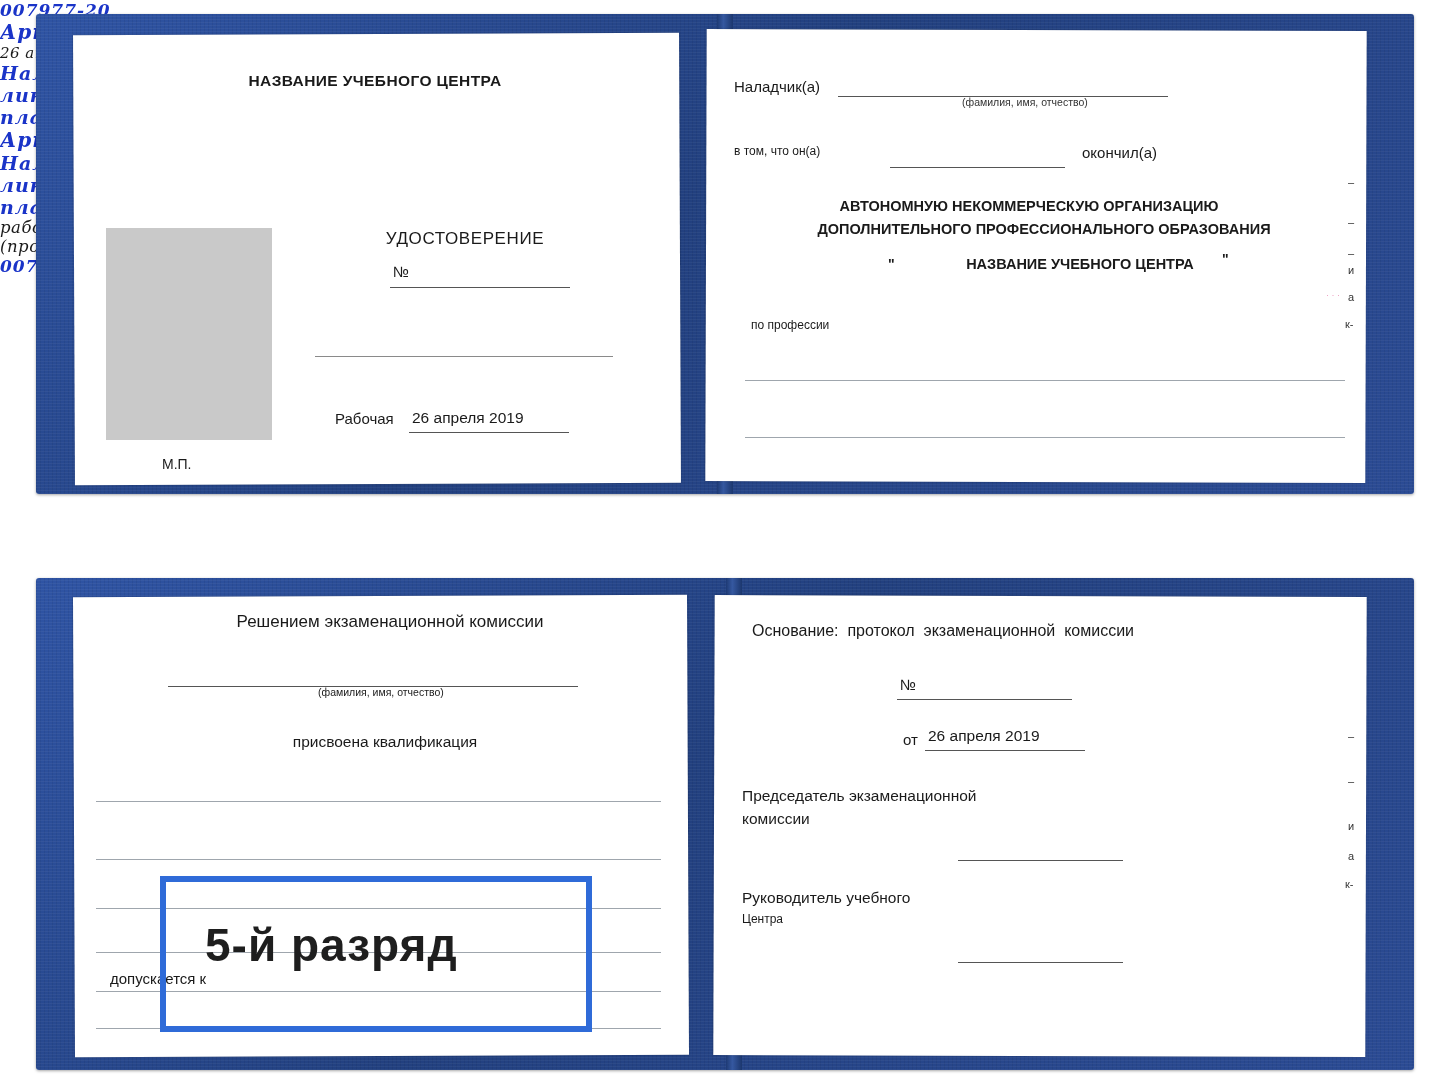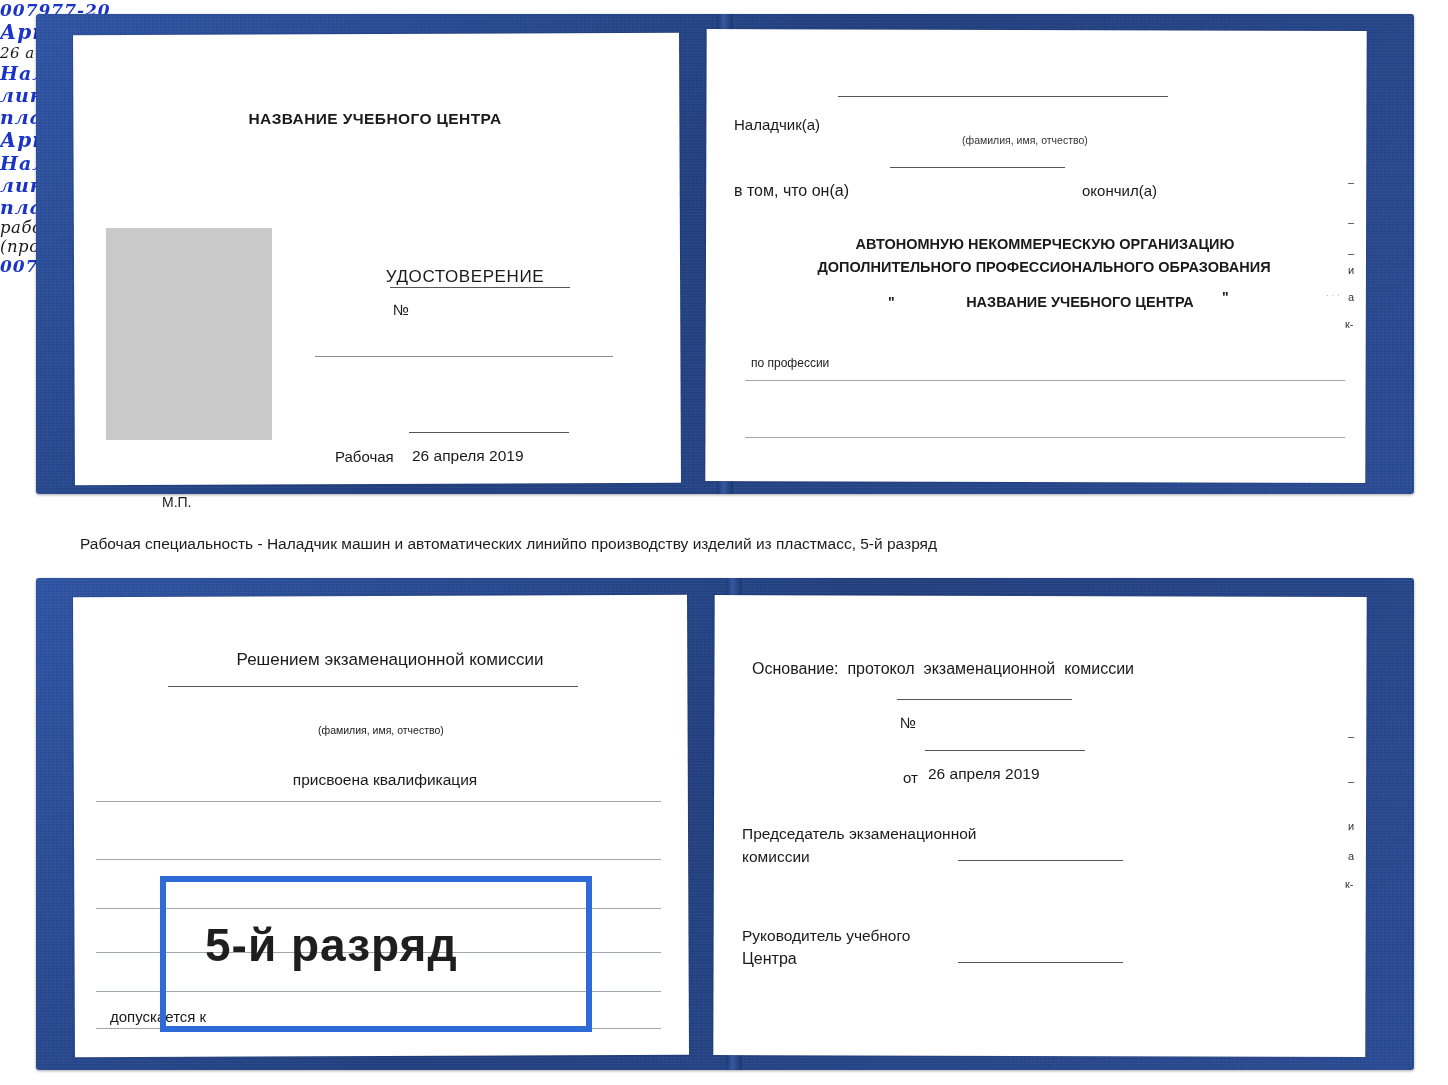--- a/index.html
+++ b/index.html
@@ -54,21 +54,20 @@
     box-shadow: 0 0 2px rgba(0,0,0,0.25);
   }
   .page-sheet.tilt-l { transform: rotate(-0.25deg); }
   .page-sheet.tilt-r { transform: rotate(0.18deg); }
 
   
   .t {
     position: absolute;
     white-space: pre;
     color: #1a1a1a;
-    margin-top: 38px;
   }
   .center { text-align: center; white-space: normal; }
   .b { font-weight: bold; }
   .small { font-size: 11px; }
   .hand {
     font-family: "DejaVu Serif", serif;
     color: #1a34c8;
     font-style: italic;
     font-weight: bold;
     letter-spacing: 1px;
@@ -156,26 +155,26 @@
   <div class="t" style="left:412px; top:409px; font-size:15.5px;">26 апреля 2019</div>
   <div class="line" style="left:409px; top:432px; width:160px;"></div>
 
   <div class="t" style="left:162px; top:456px; font-size:14px;">М.П.</div>
 
   <div class="t" style="left:734px; top:78px; font-size:15px;">Наладчик(а)</div>
   <div class="hand" style="left:841px; top:70px; font-size:20px;">Артём Абдулов</div>
   <div class="line" style="left:838px; top:96px; width:330px;"></div>
   <div class="t small" style="left:962px; top:96px; font-size:10.5px; color:#333;">(фамилия, имя, отчество)</div>
 
-  <div class="t" style="left:734px; top:144px; font-size:16px;">в том, что он(а)</div>
+  <div class="t" style="left:734px; top:144px; font-size:12px;">в том, что он(а)</div>
   <div class="hand-blue-thin" style="left:898px; top:143px; font-size:15px; color:#1a1a1a; font-weight:normal;">26 апреля 2019г.</div>
   <div class="line" style="left:890px; top:167px; width:175px;"></div>
   <div class="t" style="left:1082px; top:144px; font-size:15px;">окончил(а)</div>
 
-  <div class="t b center" style="left:760px; top:198px; width:570px; font-size:14.5px;">АВТОНОМНУЮ НЕКОММЕРЧЕСКУЮ ОРГАНИЗАЦИЮ</div>
+  <div class="t b center" style="left:744px; top:198px; width:570px; font-size:14.5px;">АВТОНОМНУЮ НЕКОММЕРЧЕСКУЮ ОРГАНИЗАЦИЮ</div>
   <div class="t b center" style="left:744px; top:221px; width:600px; font-size:14.5px;">ДОПОЛНИТЕЛЬНОГО ПРОФЕССИОНАЛЬНОГО ОБРАЗОВАНИЯ</div>
   <div class="t b" style="left:888px; top:256px; font-size:14px;">"</div>
   <div class="t b center" style="left:885px; top:256px; width:390px; font-size:14.5px;">НАЗВАНИЕ УЧЕБНОГО ЦЕНТРА</div>
   <div class="t b" style="left:1222px; top:251px; font-size:14px;">"</div>
 
   <div class="t" style="left:751px; top:318px; font-size:12px;">по профессии</div>
 
   <div class="hand" style="left:752px; top:344px; font-size:19px;">Наладчик машин и автоматических</div>
   <div class="line ruled" style="left:745px; top:380px; width:600px;"></div>
 
@@ -186,21 +185,20 @@
 
   <div class="stamp-hint" style="left:1326px; top:290px;">· · ·</div>
 
   <div class="edge-text" style="left:1348px; top:176px;">–</div>
   <div class="edge-text" style="left:1348px; top:216px;">–</div>
   <div class="edge-text" style="left:1348px; top:247px;">–</div>
   <div class="edge-text" style="left:1348px; top:264px;">и</div>
   <div class="edge-text" style="left:1348px; top:291px;">а</div>
   <div class="edge-text" style="left:1345px; top:318px;">к-</div>
 
-  <div class="caption" style="left:80px; top:533px;">Рабочая специальность - Наладчик машин и автоматических линийпо производству изделий из пластмасс, 5-й разряд</div>
 
   <div class="booklet" style="left:36px; top:578px; width:1378px; height:492px;">
     <div class="spine" style="left:690px;"></div>
   </div>
 
   <div class="page-sheet tilt-l" style="left:74px; top:596px; width:614px; height:460px;"></div>
   <div class="page-sheet tilt-r" style="left:714px; top:596px; width:652px; height:460px;"></div>
 
   <div class="t center" style="left:120px; top:612px; width:540px; font-size:17px;">Решением экзаменационной комиссии</div>
 
@@ -237,21 +235,21 @@
 
   <div class="t" style="left:903px; top:731px; font-size:15px;">от</div>
   <div class="t" style="left:928px; top:727px; font-size:15.5px;">26 апреля 2019</div>
   <div class="line" style="left:925px; top:750px; width:160px;"></div>
 
   <div class="t" style="left:742px; top:787px; font-size:15.5px;">Председатель экзаменационной</div>
   <div class="t" style="left:742px; top:810px; font-size:15.5px;">комиссии</div>
   <div class="line" style="left:958px; top:860px; width:165px;"></div>
 
   <div class="t" style="left:742px; top:889px; font-size:15.5px;">Руководитель учебного</div>
-  <div class="t" style="left:742px; top:912px; font-size:16px;">Центра</div>
+  <div class="t" style="left:742px; top:912px; font-size:12px;">Центра</div>
   <div class="line" style="left:958px; top:962px; width:165px;"></div>
 
   <div class="edge-text" style="left:1348px; top:730px;">–</div>
   <div class="edge-text" style="left:1348px; top:775px;">–</div>
   <div class="edge-text" style="left:1348px; top:820px;">и</div>
   <div class="edge-text" style="left:1348px; top:850px;">а</div>
   <div class="edge-text" style="left:1345px; top:878px;">к-</div>
 
 </div>
 

